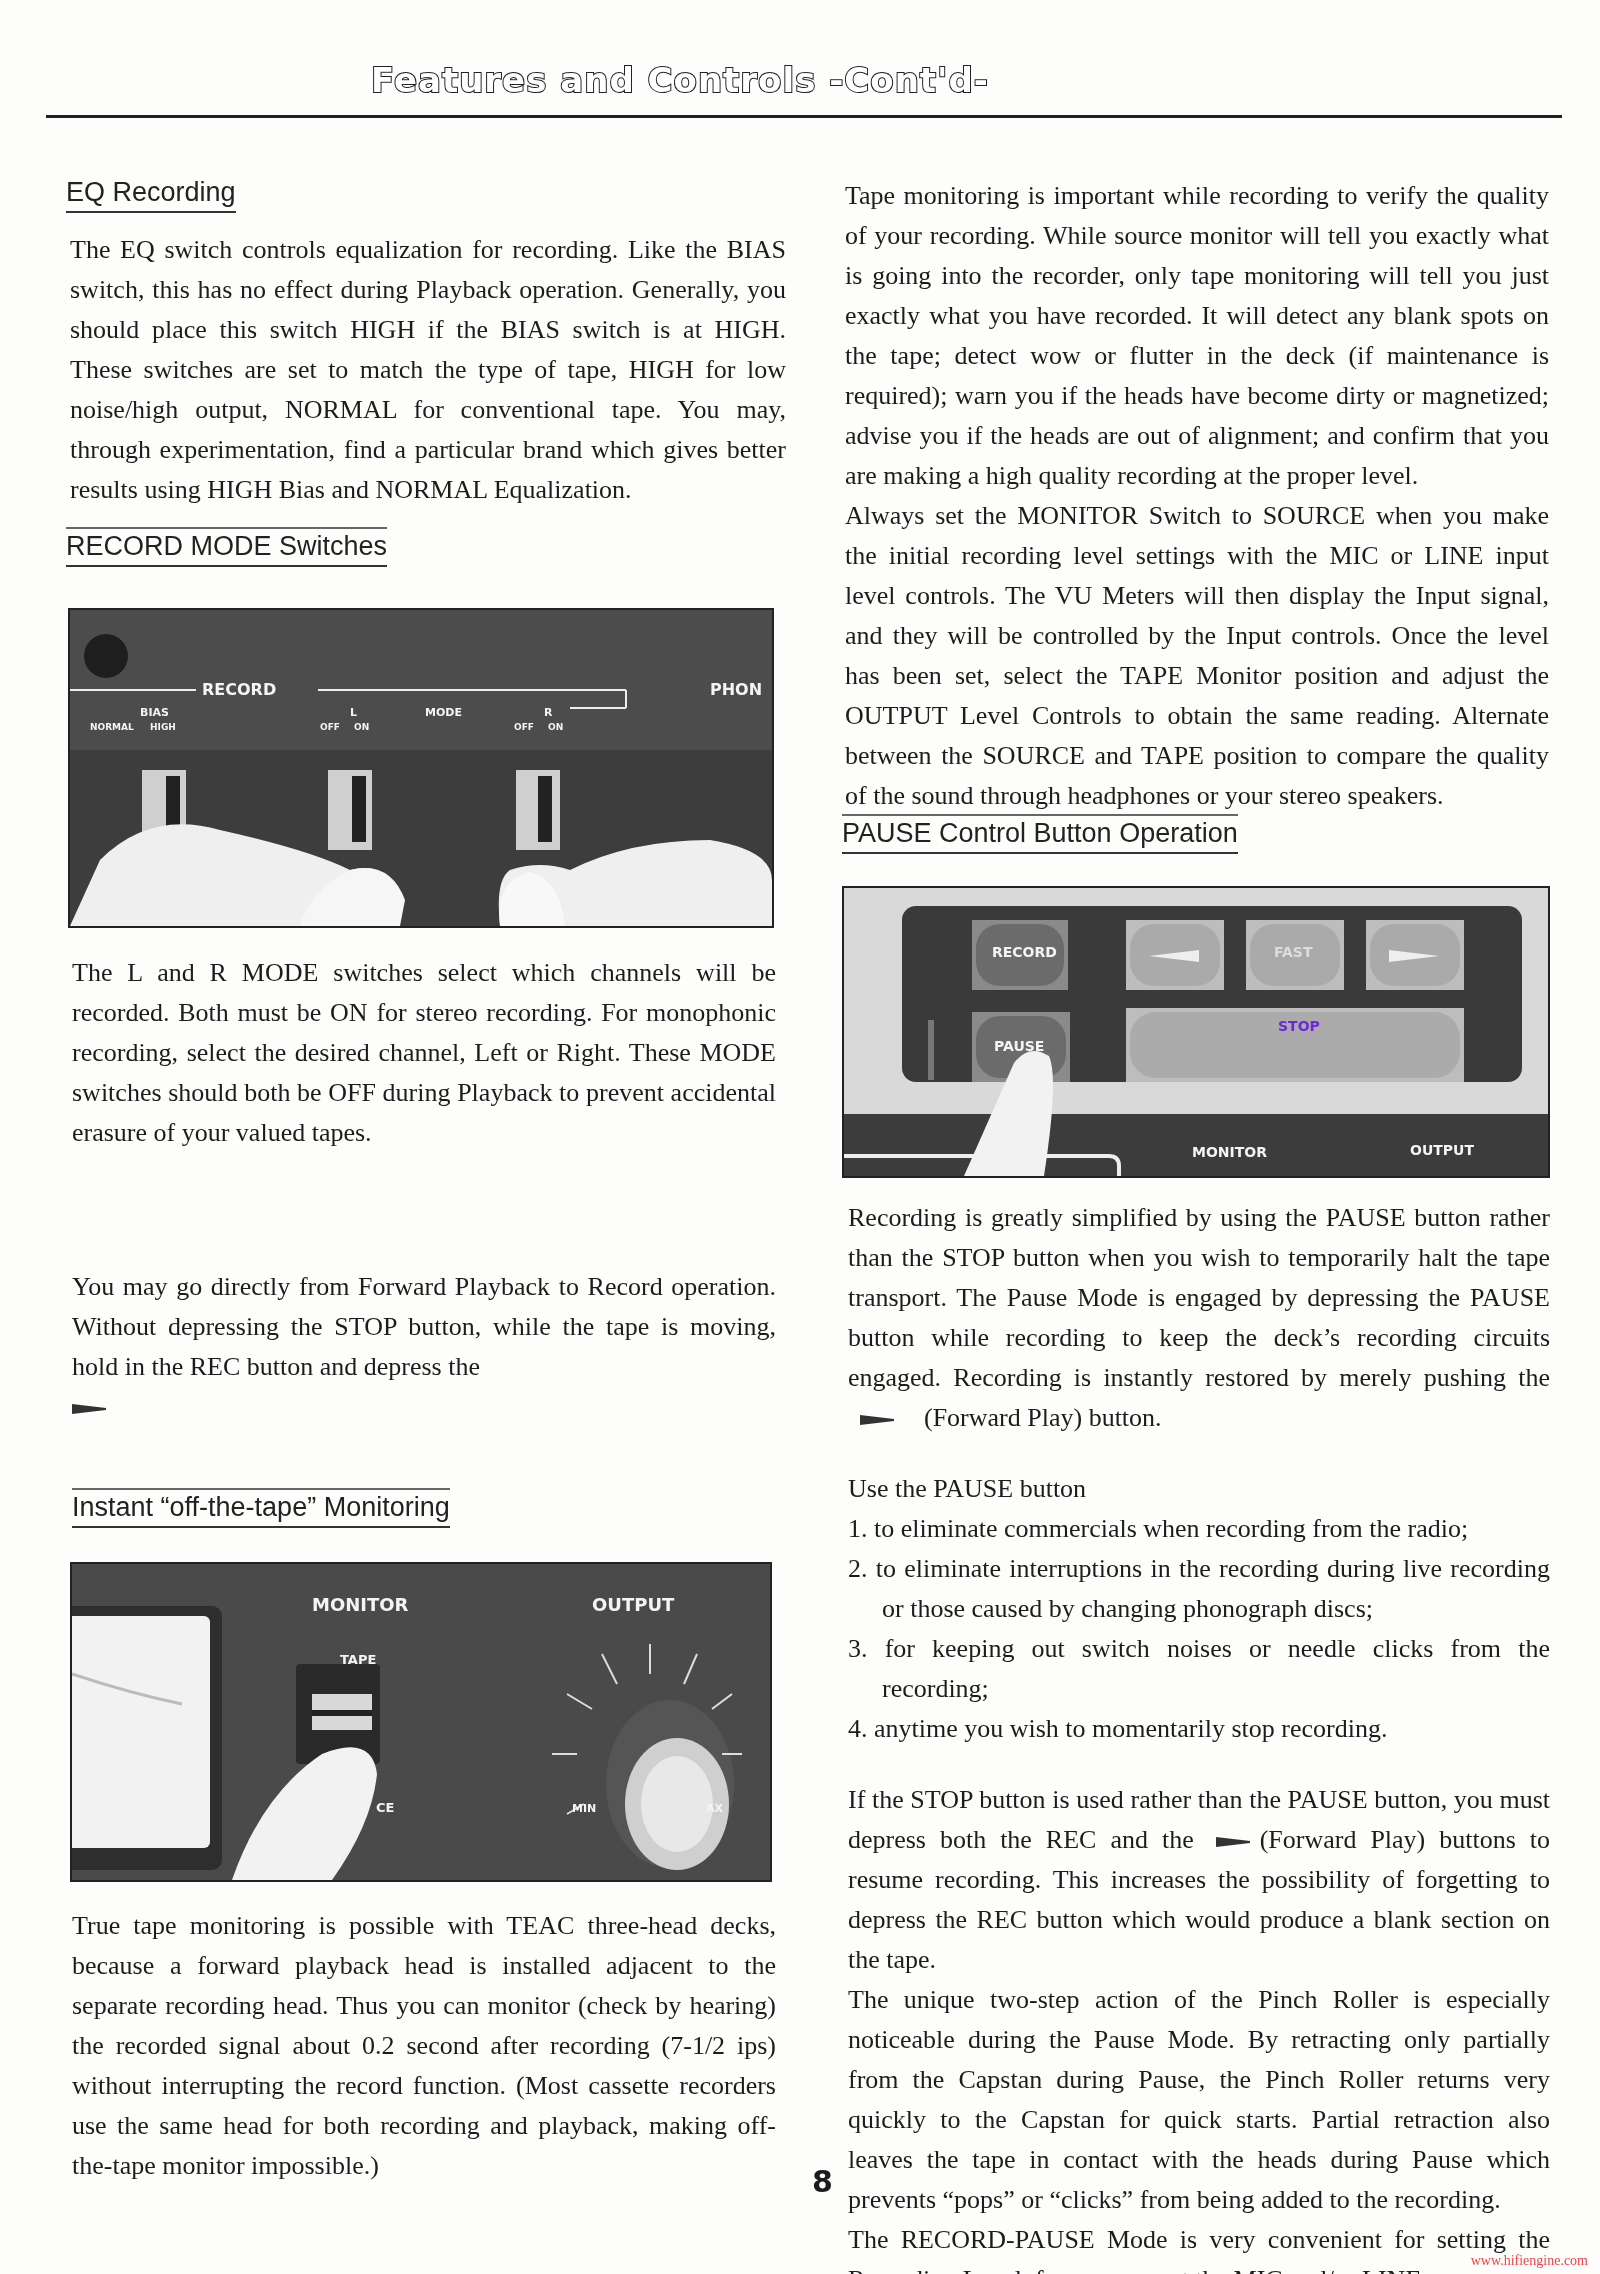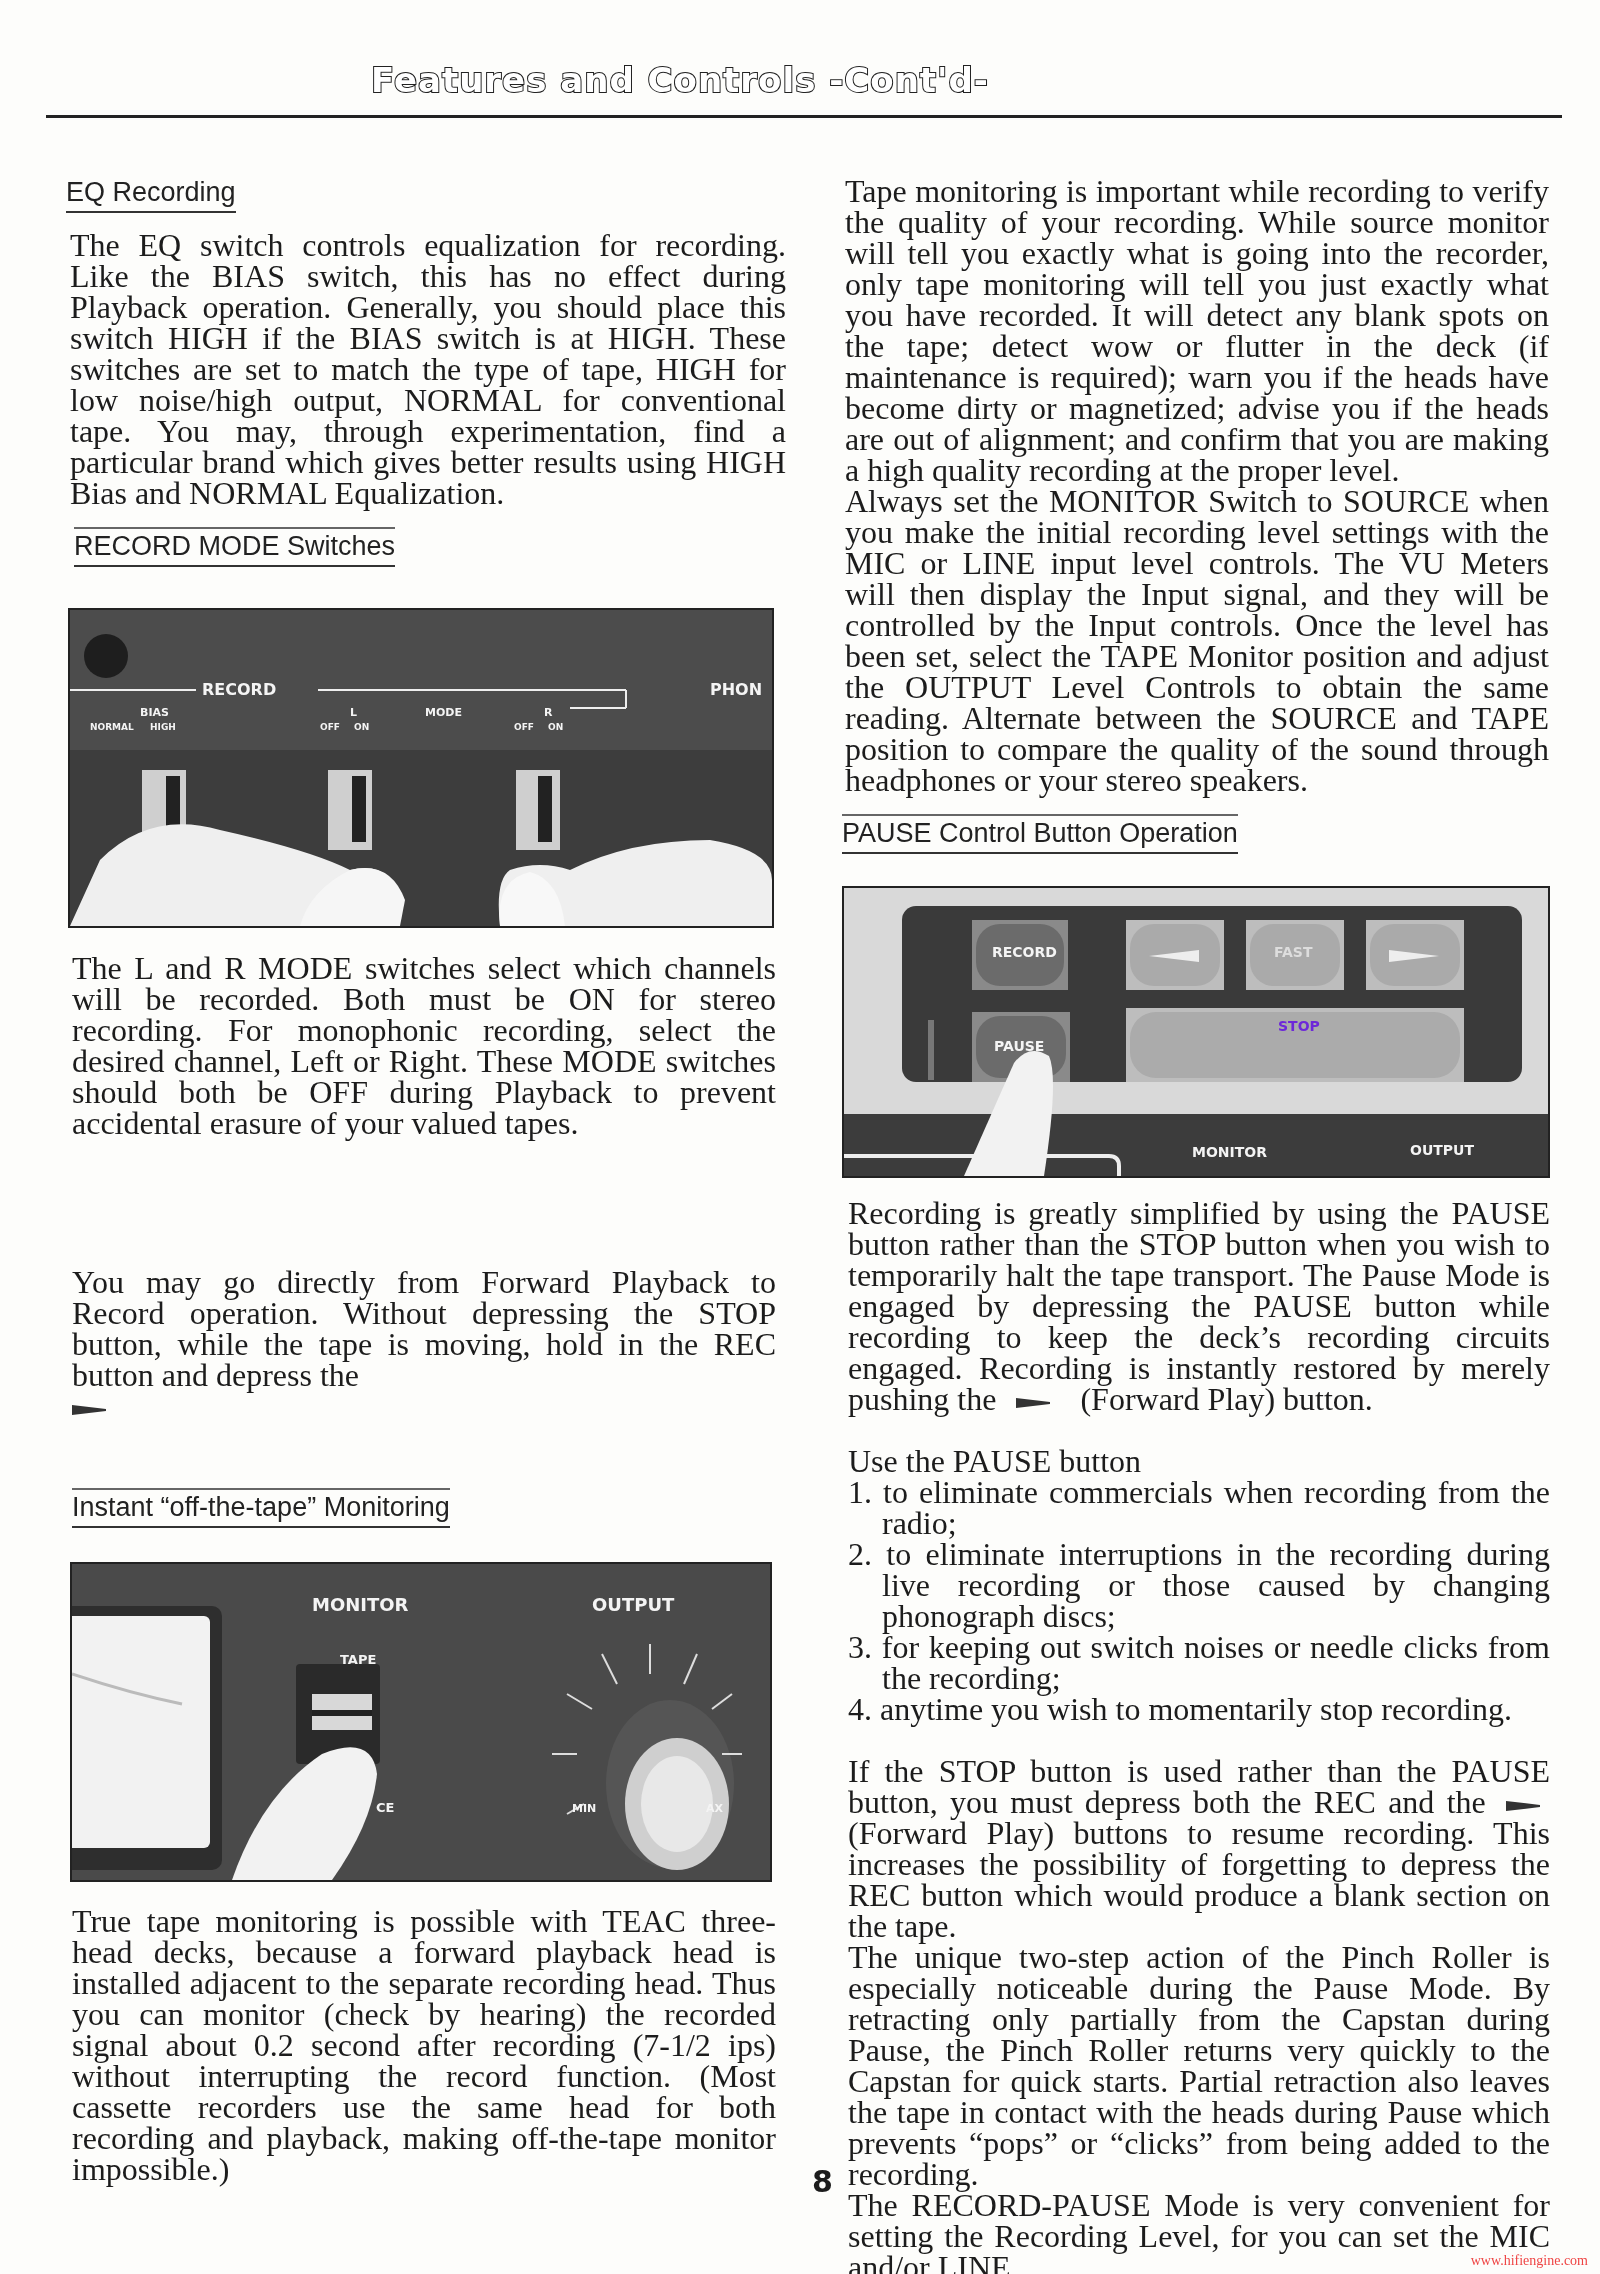--- a/index.html
+++ b/index.html
@@ -5,21 +5,21 @@
   html, body { margin: 0; padding: 0; background: #fdfdfb; }
   body { width: 1600px; height: 2274px; position: relative; overflow: hidden; color: #1c1c1c; }
   .page-title {
     position: absolute; left: 0; top: 60px; width: 1360px; text-align: center;
     font-family: "DejaVu Sans", sans-serif; font-weight: bold; font-size: 34px;
     letter-spacing: 1px; color: #fff;
     -webkit-text-stroke: 2px #222; paint-order: stroke fill;
     text-shadow: 0 0 0 #222;
   }
   .title-rule { position: absolute; left: 46px; top: 115px; width: 1516px; height: 3px; background: #222; }
-  .col { position: absolute; width: 716px; font-family: "Liberation Serif", serif; font-size: 32px; line-height: 31px; }
+  .col { position: absolute; width: 716px; font-family: "Liberation Serif", serif; font-size: 26px; line-height: 40px; }
   .col p { margin: 0; text-align: justify; }
   .heading {
     position: absolute; font-family: "Liberation Sans", sans-serif; font-size: 27px;
     color: #222; padding: 2px 0 3px 0; border-bottom: 2px solid #333;
   }
   .heading.topline { border-top: 2px solid #666; }
   .photo { position: absolute; border: 2px solid #222; overflow: hidden; background: #4a4a4a; }
   .plabel { position: absolute; font-family: "DejaVu Sans", sans-serif; font-weight: bold; color: #f4f4f4; font-size: 16px; white-space: nowrap; }
   .plabel.sm { font-size: 11px; }
   .play-icon { display: inline-block; width: 34px; height: 14px; vertical-align: middle; margin-right: 10px; }
@@ -32,21 +32,21 @@
 <body>
 
 <div class="page-title">Features and Controls -Cont'd-</div>
 <div class="title-rule"></div>
 
 <div class="heading" style="left:66px; top:175px;">EQ Recording</div>
 <div class="col" style="left:70px; top:230px;">
   <p>The EQ switch controls equalization for recording. Like the BIAS switch, this has no effect during Playback operation. Generally, you should place this switch HIGH if the BIAS switch is at HIGH. These switches are set to match the type of tape, HIGH for low noise/high output, NORMAL for conventional tape. You may, through experimentation, find a particular brand which gives better results using HIGH Bias and NORMAL Equalization.</p>
 </div>
 
-<div class="heading topline" style="left:66px; top:527px;margin-left:8px;">RECORD MODE Switches</div>
+<div class="heading topline" style="left:66px; top:527px;">RECORD MODE Switches</div>
 
 <div class="photo" style="left:68px; top:608px; width:702px; height:316px;">
   <svg width="702" height="316" style="position:absolute;left:0;top:0">
     <rect x="0" y="0" width="702" height="316" fill="#4c4c4c"></rect>
     <rect x="0" y="140" width="702" height="176" fill="#3d3d3d"></rect>
     <circle cx="36" cy="46" r="22" fill="#1e1e1e"></circle>
     <line x1="0" y1="80" x2="126" y2="80" stroke="#eee" stroke-width="2"></line>
     <line x1="248" y1="80" x2="556" y2="80" stroke="#eee" stroke-width="2"></line>
     <line x1="556" y1="80" x2="556" y2="98" stroke="#eee" stroke-width="2"></line>
     <line x1="500" y1="98" x2="556" y2="98" stroke="#eee" stroke-width="2"></line>

